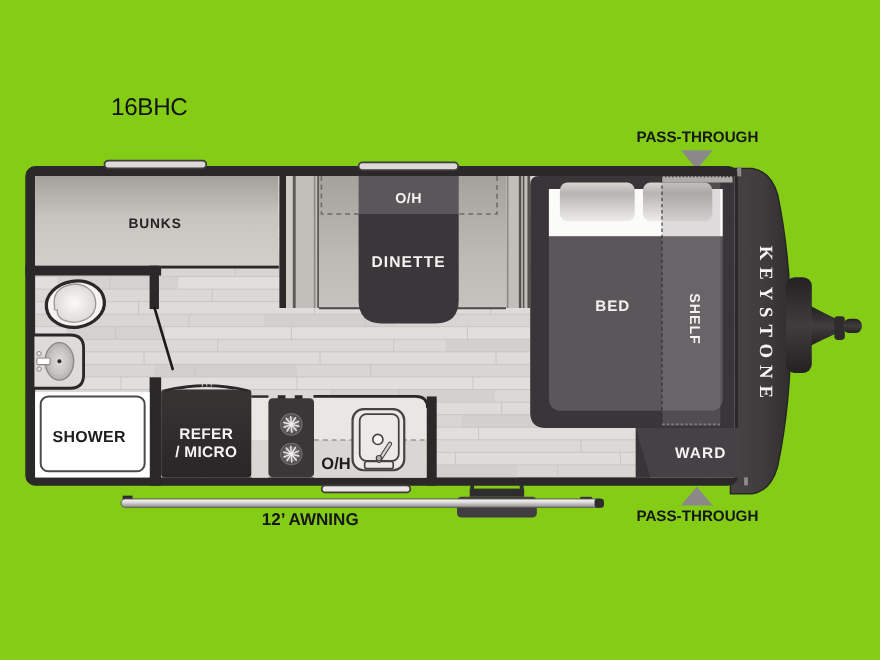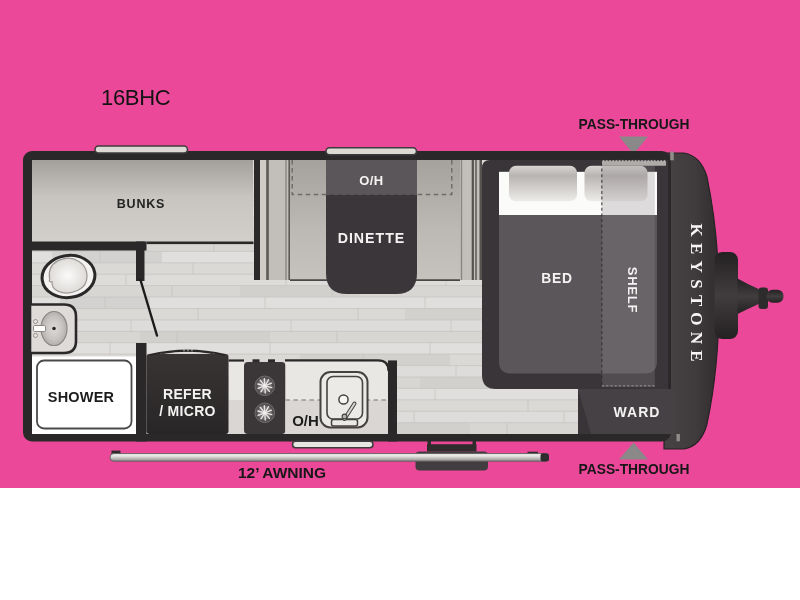--- a/index.html
+++ b/index.html
@@ -1,17 +1,17 @@
 <!DOCTYPE html>
 <html><head>
 <meta charset="utf-8">
 <title>16BHC</title>
 <style>
   html,body { margin:0; padding:0; background:#ffffff; }
-  .page { position:relative; width:800px; height:488px; background:#ec4899;
+  .page { position:relative; width:800px; height:600px; background:#84cc16;
           font-family:"Liberation Sans", sans-serif; overflow:hidden; }
 </style>
 </head>
 <body>
 
 <div class="page">
 <svg width="800" height="600" viewBox="0 0 800 600" xmlns="http://www.w3.org/2000/svg">
   <defs>
     <linearGradient id="gBunks" x1="0" y1="0" x2="0" y2="1">
       <stop offset="0" stop-color="#a39f9b"></stop>

